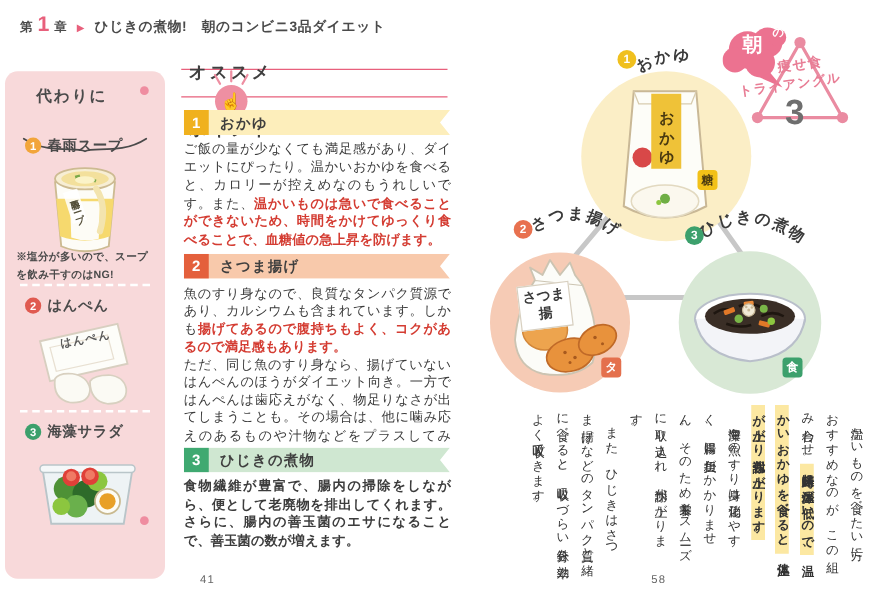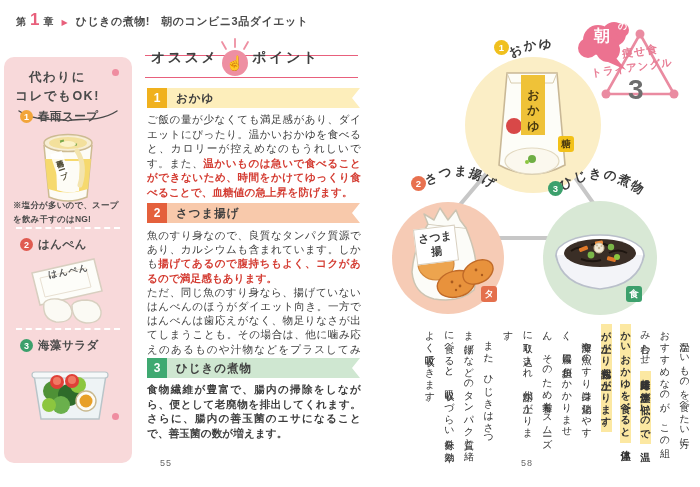--- a/index.html
+++ b/index.html
@@ -31,21 +31,21 @@
   .sb-dash{left:12px;width:104px;border-top:2px dashed #ffffff;}
   .pkg-label-cup{left:50px;top:95px;writing-mode:vertical-rl;font-size:7.5px;font-weight:bold;
                  color:#55503a;background:rgba(255,255,255,.85);padding:2px 1px;
                  transform:rotate(-18deg);letter-spacing:1px;}
   .pkg-label-hanpen{left:44px;top:208px;font-size:9px;font-weight:bold;color:#5a5a5a;
                     transform:rotate(-11deg);letter-spacing:1px;}
 
   
   .pts-title{left:145px;top:47px;width:213px;height:32px;}
   .pts-line{position:absolute;left:0;width:213px;border-top:1.6px solid #e8607c;}
-  .pts-row{position:absolute;left:6px;top:2px;display:flex;align-items:flex-start;}
+  .pts-row{position:absolute;left:6px;top:2px;display:flex;align-items:center;flex-direction:column;}
   .pts-word{font-size:14px;font-weight:bold;color:#3f3f3f;letter-spacing:2.5px;}
   .hand-wrap{position:relative;width:28px;height:28px;margin:0 3px;}
   .hand-circle{position:absolute;left:1px;top:1px;width:26px;height:26px;border-radius:50%;
                background:#ee8fa2;display:flex;align-items:center;justify-content:center;
                color:#fff;font-size:14px;}
   .tap-marks{position:absolute;left:-1px;top:-12px;}
 
   .banner{left:147px;width:213px;height:20px;display:flex;align-items:center;
           clip-path:polygon(0 0,100% 0,calc(100% - 8px) 50%,100% 100%,0 100%);}
   .banner-num{width:20px;height:20px;color:#fff;font-size:12px;font-weight:bold;
@@ -110,21 +110,20 @@
   <span class="hd-arrow">▶</span>
   <span class="hd-title">ひじきの煮物!　朝のコンビニ3品ダイエット</span>
 </div>
 
 <div class="abs sidebar">
   <div class="abs sb-dot" style="left:108px;top:12px;"></div>
   <div class="abs sb-dot" style="left:108px;top:356px;"></div>
 
   <div class="abs sb-title">
     <div>代わりに</div>
-    <div>コレでもOK!</div>
   </div>
   <svg class="abs sb-brace" width="102" height="14" viewBox="0 0 102 14">
     <path d="M2,2 C22,15 44,8 51,12 C58,8 80,15 100,2" fill="none" stroke="#4a4a4a" stroke-width="1.4" stroke-linecap="round"></path>
   </svg>
 
   <div class="abs sb-item" style="left:16px;top:52px;">
     <span class="sb-num" style="background:#f2a53a;">1</span>
     <span class="sb-label">春雨スープ</span>
   </div>
   <svg class="abs" style="left:26px;top:70px;" width="76" height="80" viewBox="0 0 76 80">
@@ -211,21 +210,21 @@
 </div>
 
 <div class="abs banner b3" style="top:358px;">
   <span class="banner-num">3</span>
   <span class="banner-title">ひじきの煮物</span>
 </div>
 <div class="abs sec-text" style="top:382px;font-weight:bold;">
   <p>食物繊維が豊富で、腸内の掃除をしながら、便として老廃物を排出してくれます。さらに、腸内の善玉菌のエサになることで、善玉菌の数が増えます。</p>
 </div>
 
-<div class="abs page-num" style="left:160px;top:458px;">55</div>
+<div class="abs page-num" style="left:160px;top:458px;">41</div>
 
 <svg class="abs svg-layer lines-layer" viewBox="0 0 700 487">
   <path d="M533,118 L432,238 L618,238 Z" fill="none" stroke="#c7c7c7" stroke-width="4"></path>
 </svg>
 
 <div class="circle c-okayu">
   <svg class="abs" style="left:24px;top:6px;" width="86" height="124" viewBox="0 0 86 124">
     <path d="M18,10 L68,10 L76,102 Q43,120 10,102 Z" fill="#fdfdf8" stroke="#c9b896" stroke-width="1.6"></path>
     <path d="M18,10 L22,20 L64,20 L68,10" fill="none" stroke="#d8ccae" stroke-width="1"></path>
     <ellipse cx="43" cy="98" rx="27" ry="13" fill="#fbf8ee" stroke="#e2d9c0" stroke-width="1.2"></ellipse>

